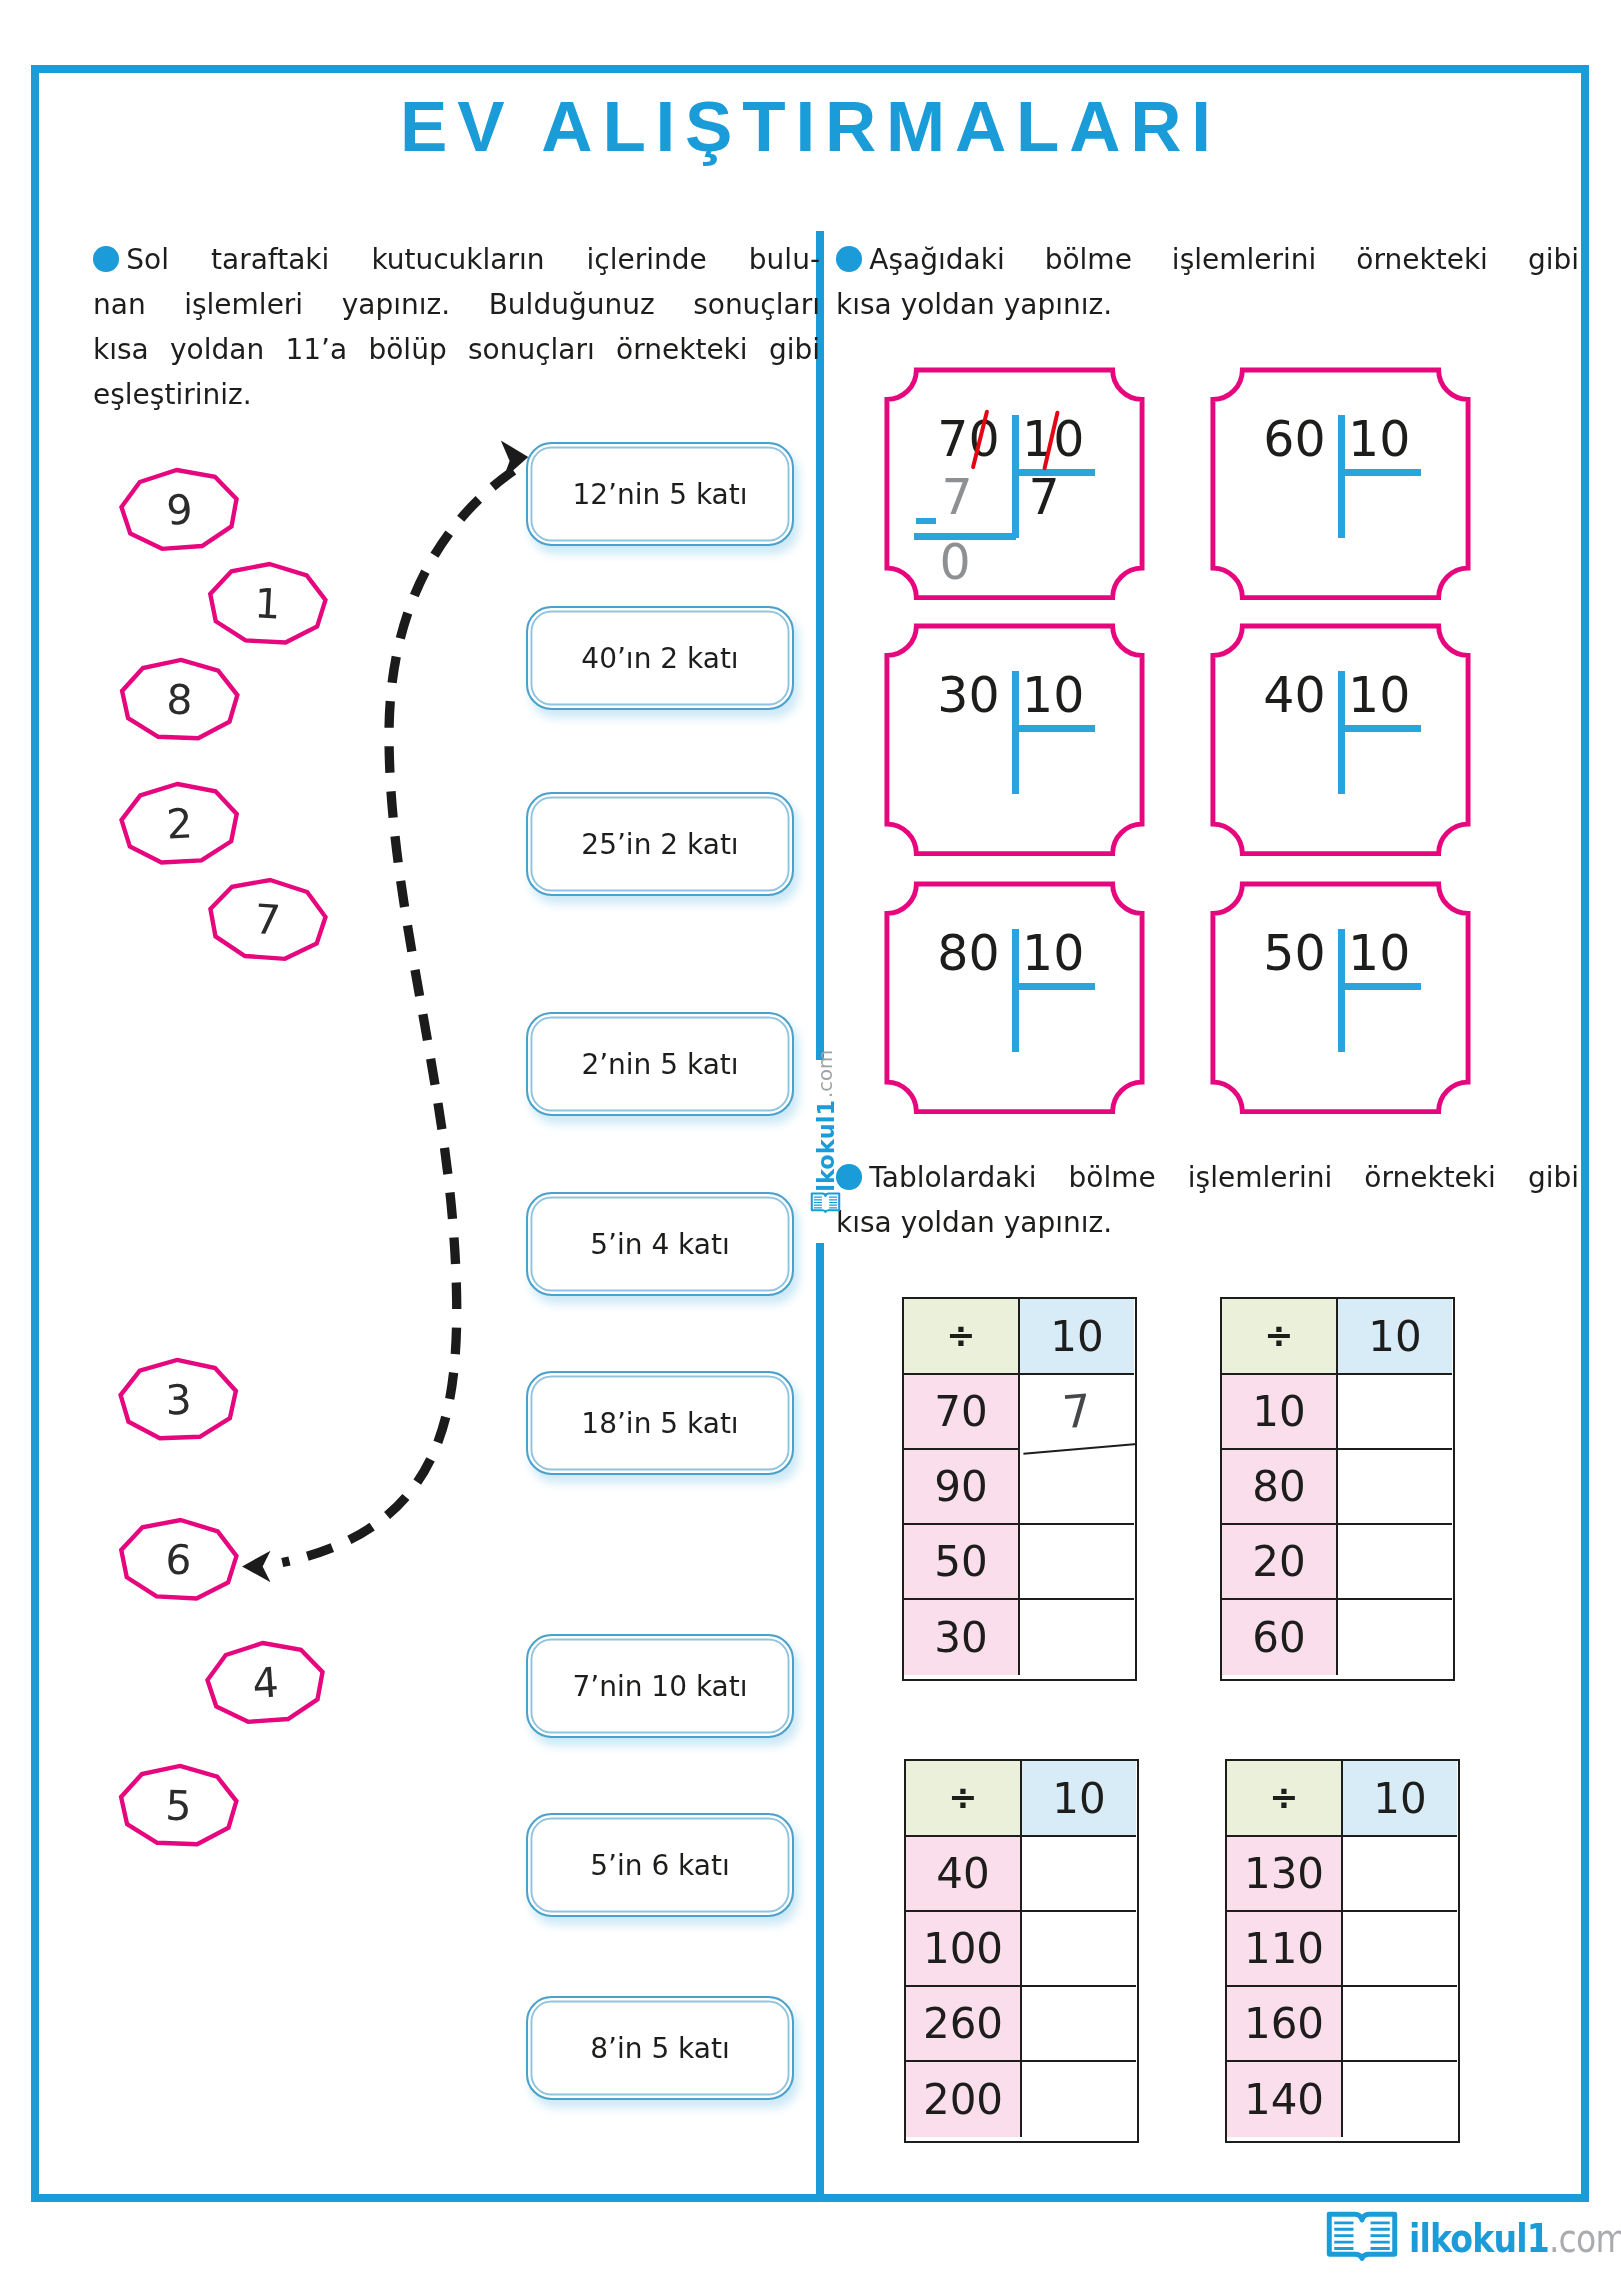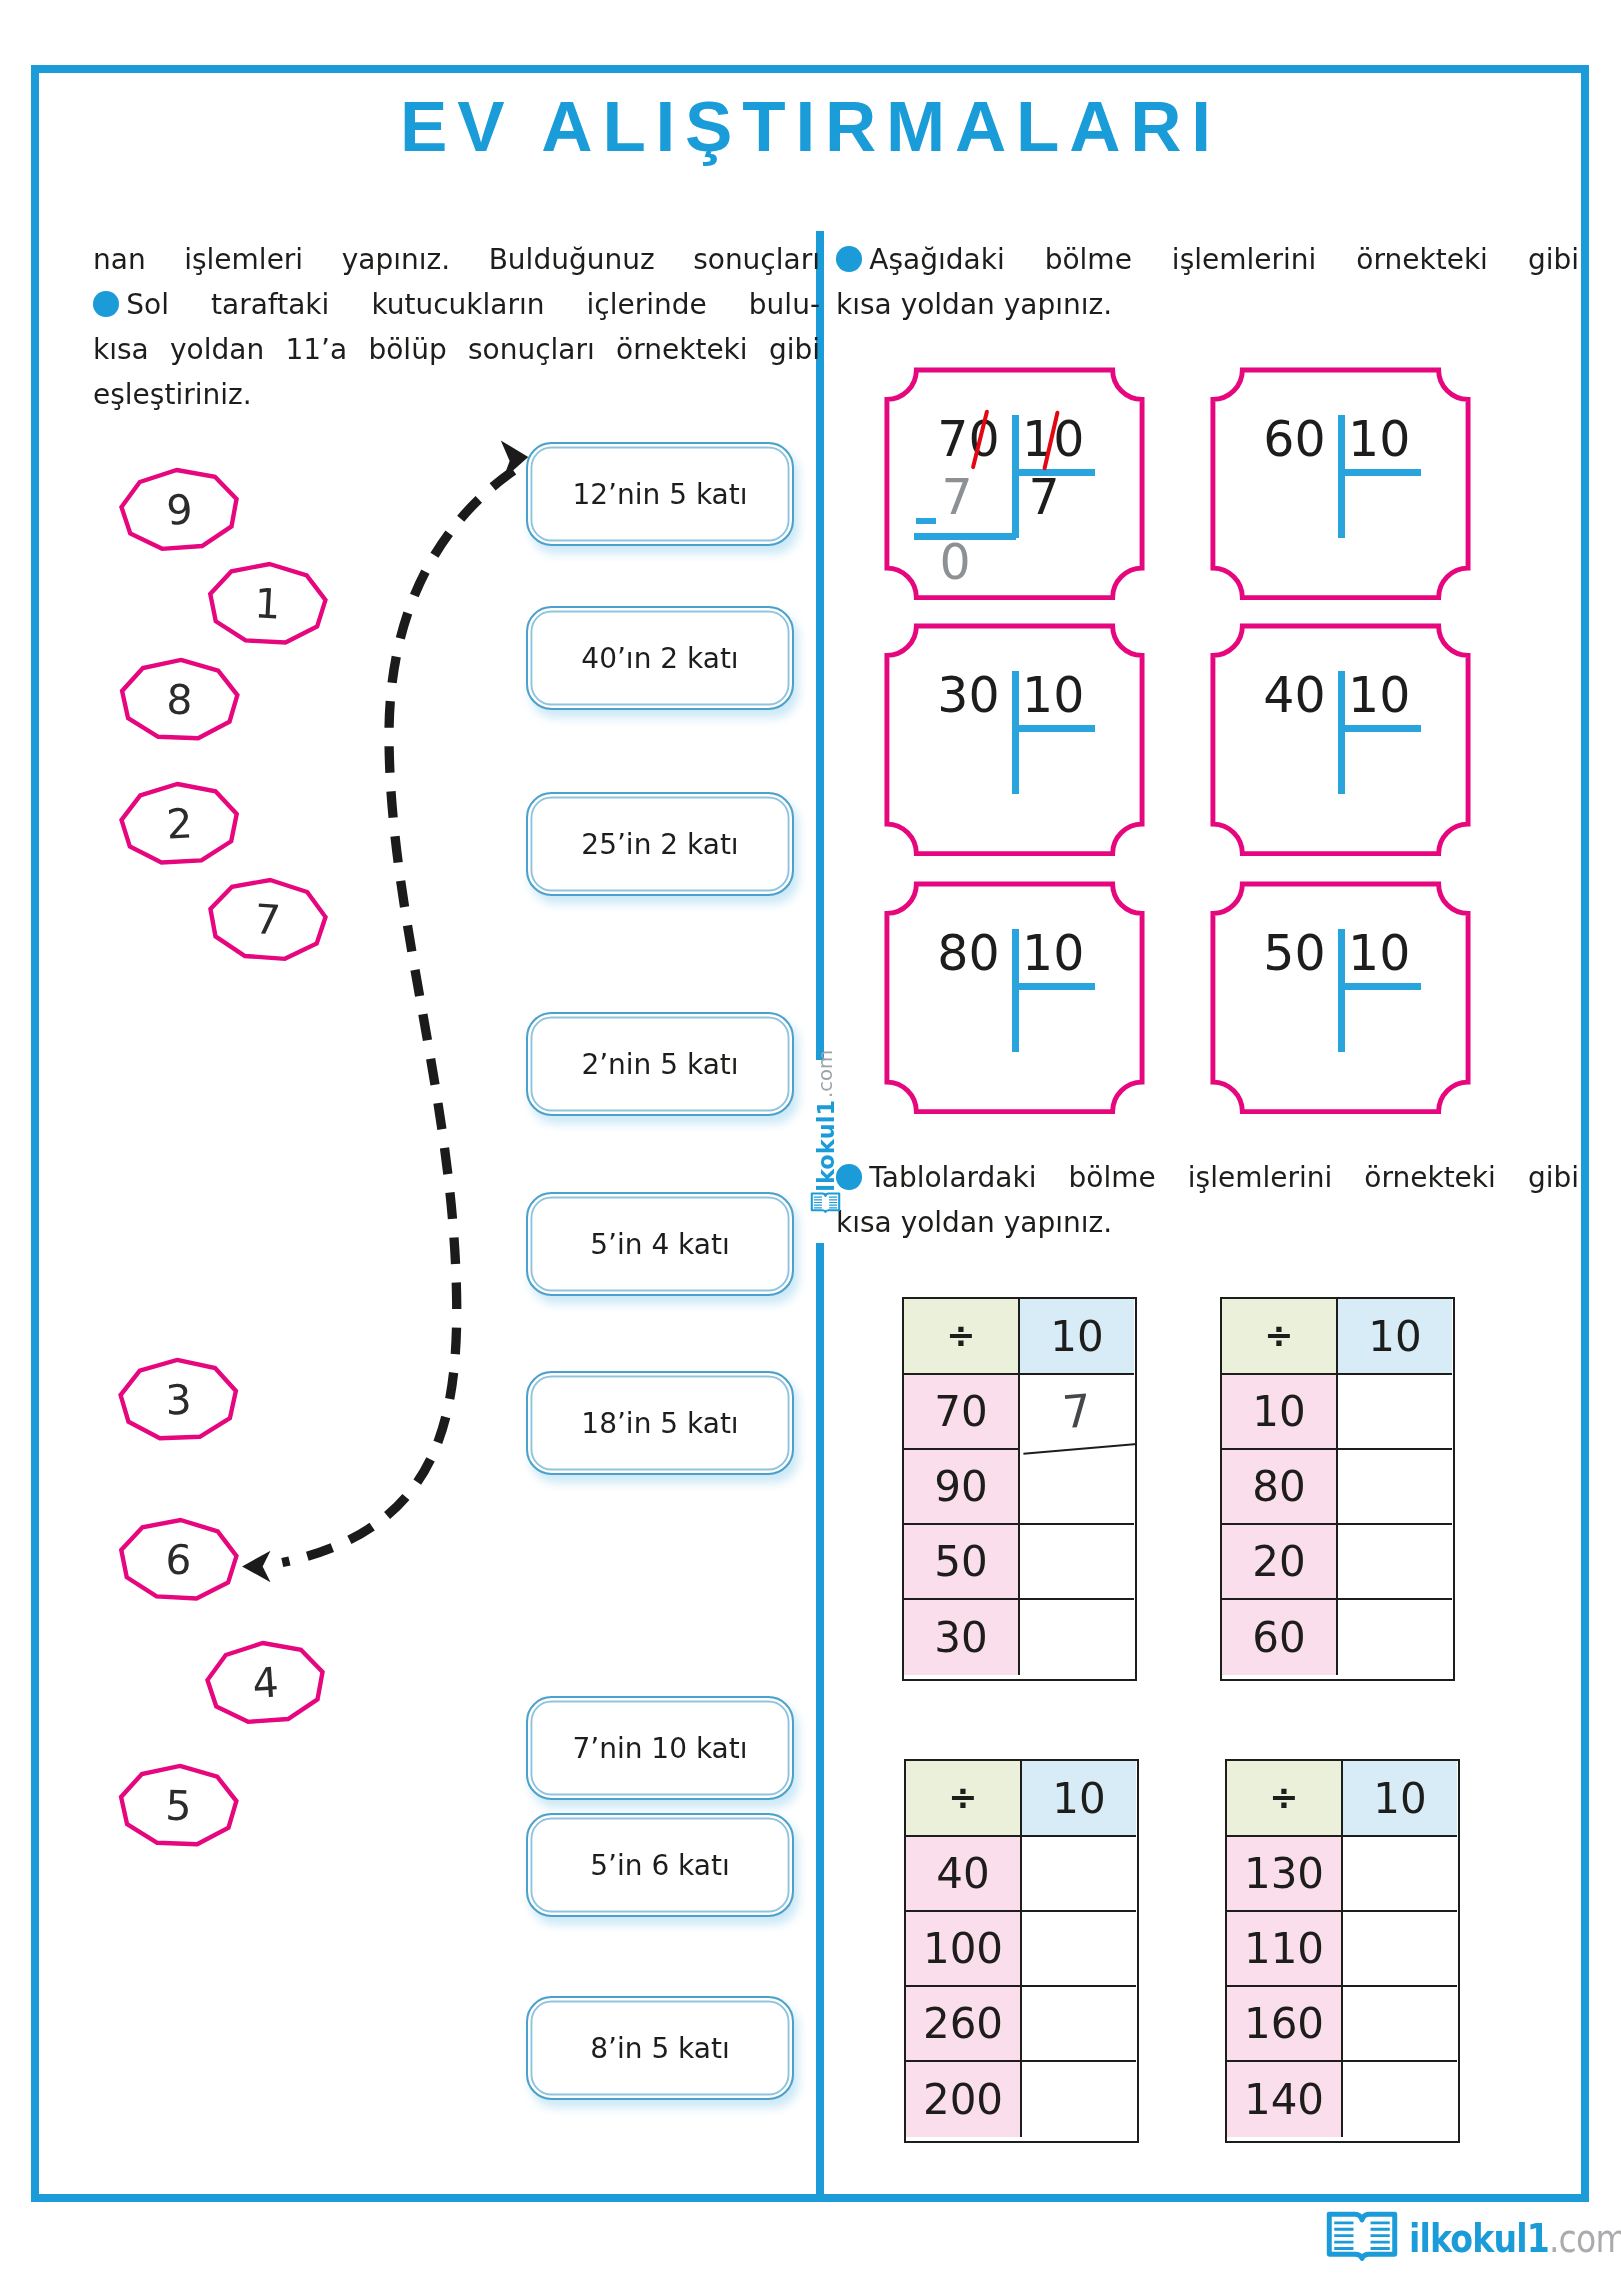--- a/index.html
+++ b/index.html
@@ -64,22 +64,22 @@
 
 <div id="page">
 
   <div class="frame"></div>
   <div class="vdivider" style="top:231px;height:829px;"></div>
   <div class="vdivider" style="top:1243px;height:951px;"></div>
 
   <div class="title">EV ALIŞTIRMALARI</div>
 
   <div class="itext" style="left:93px;top:237px;width:727px;">
+    <div class="iline"><span class="bullet"></span><span>Sol taraftaki kutucukların içlerinde bulu-</span></div>
     <div class="iline">nan işlemleri yapınız. Bulduğunuz sonuçları</div>
-    <div class="iline"><span class="bullet"></span><span>Sol taraftaki kutucukların içlerinde bulu-</span></div>
     <div class="iline">kısa yoldan 11’a bölüp sonuçları örnekteki gibi</div>
     <div class="iline last">eşleştiriniz.</div>
   </div>
 
   <div class="itext" style="left:836px;top:237px;width:743px;">
     <div class="iline"><span class="bullet"></span><span>Aşağıdaki bölme işlemlerini örnekteki gibi</span></div>
     <div class="iline last">kısa yoldan yapınız.</div>
   </div>
 
   <div class="octa" style="left:118px;top:467px;transform:rotate(-4deg);">
@@ -148,21 +148,21 @@
     </div>
   <div class="mbox" style="top:1012px;">
       <span>2’nin 5 katı</span>
     </div>
   <div class="mbox" style="top:1192px;">
       <span>5’in 4 katı</span>
     </div>
   <div class="mbox" style="top:1371px;">
       <span>18’in 5 katı</span>
     </div>
-  <div class="mbox" style="top:1696px;">
+  <div class="mbox" style="top:1634px;">
       <span>7’nin 10 katı</span>
     </div>
   <div class="mbox" style="top:1813px;text-align:right;">
       <span>5’in 6 katı</span>
     </div>
   <div class="mbox" style="top:1996px;">
       <span>8’in 5 katı</span>
     </div>
 
   <svg class="overlay" width="1621" height="2293" viewBox="0 0 1654 2339">

